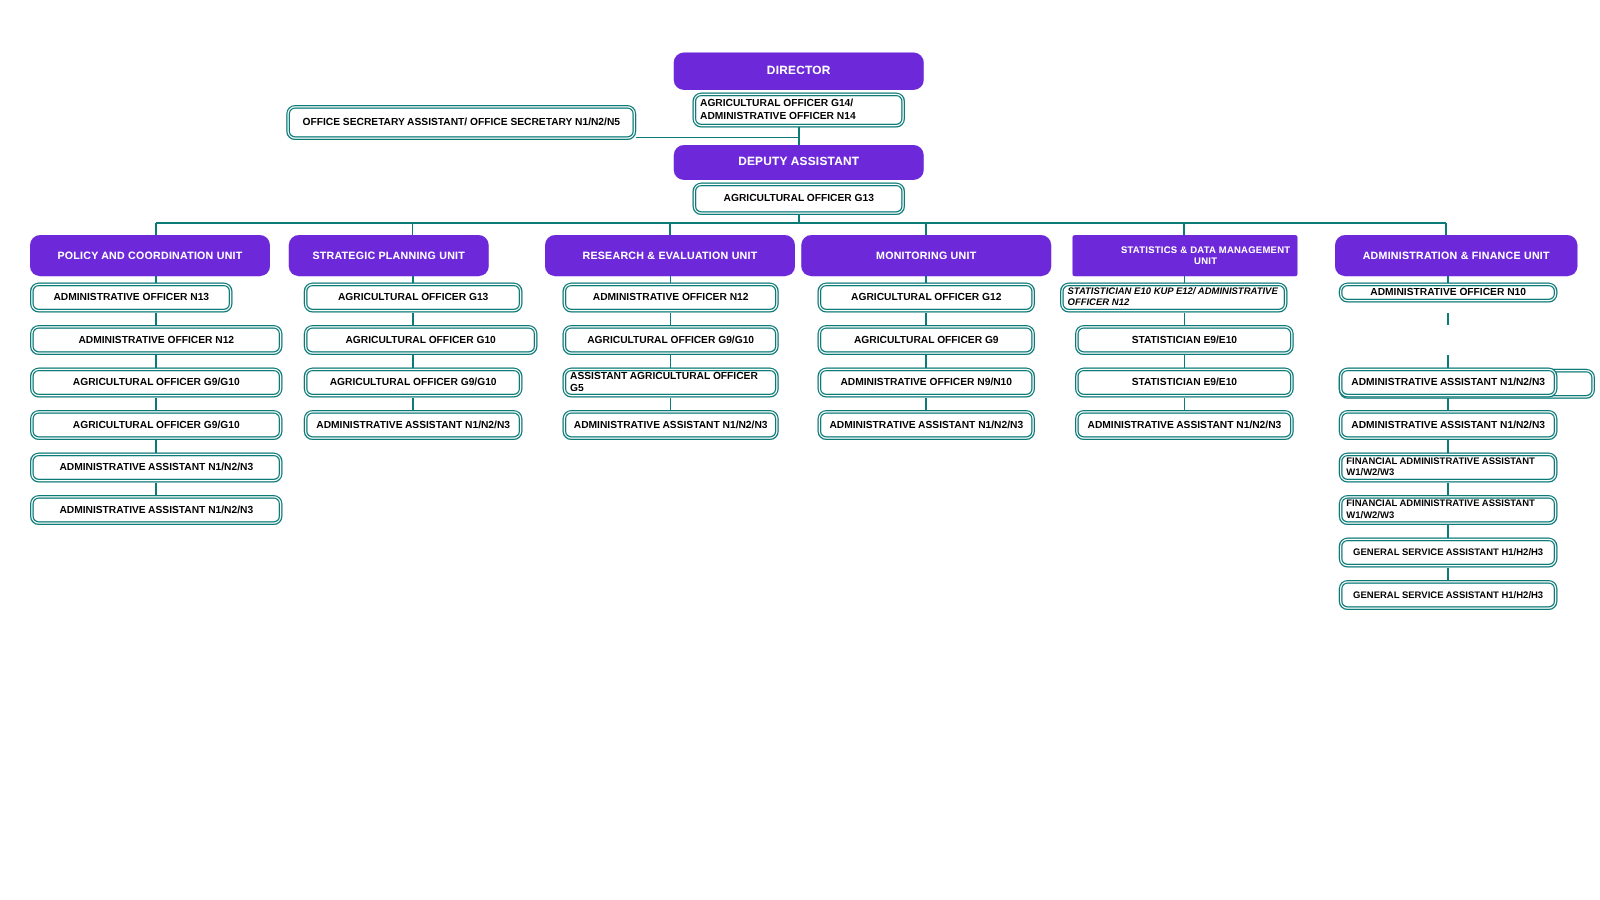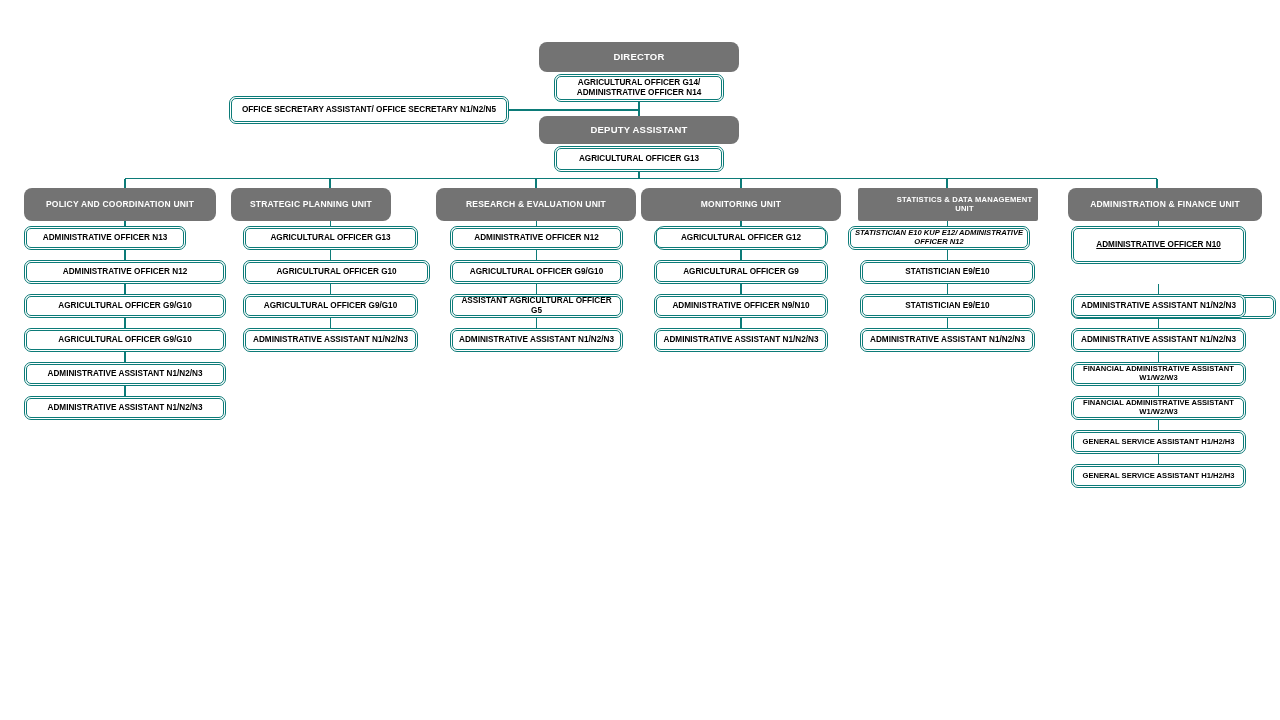--- a/index.html
+++ b/index.html
@@ -27,21 +27,21 @@
     position: absolute;
     left: 0; top: 0;
     width: 1280px;
     height: 720px;
     pointer-events: none;
   }
 
   
   .unit-header {
     position: absolute;
-    background: #737373;
+    background: #6d28d9;
     border-radius: 8px;
     box-sizing: border-box;
     display: flex;
     align-items: center;
     justify-content: center;
     text-align: center;
     color: #ffffff;
     font-weight: bold;
     letter-spacing: 0.2px;
     line-height: 1.15;
@@ -62,21 +62,20 @@
   }
   .role-box .inner {
     width: 100%;
     height: 100%;
     border: 1px solid #0c7b78;
     border-radius: 5px;
     box-sizing: border-box;
     display: flex;
     align-items: center;
     justify-content: center;
-    text-align: center;
     color: #000000;
     font-weight: bold;
     line-height: 1.18;
     padding: 0 3px;
   }
 
   .fs-top   { font-size: 9.5px; }
   .fs-hdr   { font-size: 8.5px; }
   .fs-hdr-s { font-size: 7.6px; padding-left: 38px; }
   .fs-role  { font-size: 8.2px; }
@@ -137,21 +136,21 @@
       </g>
   </svg>
 
   <div class="unit-header fs-top" style="left:539px; top:42px; width:200px; height:30px;">
     <span>DIRECTOR</span>
   </div>
   <div class="role-box" style="left:554px; top:74px; width:170px; height:28px;">
     <div class="inner fs-role">AGRICULTURAL OFFICER G14/ ADMINISTRATIVE  OFFICER N14</div>
   </div>
 
-  <div class="role-box" style="left:229px; top:96px; width:280px; height:28px;">
+  <div class="role-box" style="left:229px; top:84px; width:280px; height:28px;">
     <div class="inner fs-role">OFFICE SECRETARY ASSISTANT/ OFFICE SECRETARY  N1/N2/N5</div>
   </div>
 
   <div class="unit-header fs-top" style="left:539px; top:116px; width:200px; height:28px;">
     <span>DEPUTY ASSISTANT</span>
   </div>
   <div class="role-box" style="left:554px; top:146px; width:170px; height:26px;">
     <div class="inner fs-role">AGRICULTURAL OFFICER G13</div>
   </div>
 
@@ -203,21 +202,21 @@
       </div>
       <div class="role-box" style="left: 450px; top: 294px; width: 173px; height: 24px;">
         <div class="inner fs-role">ASSISTANT  AGRICULTURAL OFFICER G5</div>
       </div>
       <div class="role-box" style="left: 450px; top: 328px; width: 173px; height: 24px;">
         <div class="inner fs-role">ADMINISTRATIVE  ASSISTANT N1/N2/N3</div>
       </div>
       <div class="unit-header fs-hdr" style="left: 641px; top: 188px; width: 200px; height: 33px;">
         <span>MONITORING UNIT</span>
       </div>
-      <div class="role-box" style="left: 654px; top: 226px; width: 174px; height: 24px; border-radius: 10px;">
+      <div class="role-box" style="left: 654px; top: 226px; width: 174px; height: 24px;">
         <div class="inner fs-role">AGRICULTURAL OFFICER G12</div>
       </div>
       <div class="role-box" style="left: 654px; top: 260px; width: 174px; height: 24px;">
         <div class="inner fs-role">AGRICULTURAL OFFICER G9</div>
       </div>
       <div class="role-box" style="left: 654px; top: 294px; width: 174px; height: 24px;">
         <div class="inner fs-role">ADMINISTRATIVE  OFFICER N9/N10</div>
       </div>
       <div class="role-box" style="left: 654px; top: 328px; width: 174px; height: 24px;">
         <div class="inner fs-role">ADMINISTRATIVE  ASSISTANT N1/N2/N3</div>
@@ -233,21 +232,21 @@
       </div>
       <div class="role-box" style="left: 860px; top: 294px; width: 175px; height: 24px;">
         <div class="inner fs-role">STATISTICIAN  E9/E10</div>
       </div>
       <div class="role-box" style="left: 860px; top: 328px; width: 175px; height: 24px;">
         <div class="inner fs-role">ADMINISTRATIVE  ASSISTANT N1/N2/N3</div>
       </div>
       <div class="unit-header fs-hdr" style="left: 1068px; top: 188px; width: 194px; height: 33px;">
         <span>ADMINISTRATION  &amp; FINANCE UNIT</span>
       </div>
-      <div class="role-box" style="left: 1071px; top: 226px; width: 175px; height: 38px; text-decoration: underline;">
+      <div class="role-box" style="left: 1071px; top: 226px; width: 175px; height: 16px;">
         <div class="inner fs-role">ADMINISTRATIVE  OFFICER N10</div>
       </div>
       <div class="role-box" style="left: 1071px; top: 260px; width: 205px; height: 24px; margin-top: 35px;">
         <div class="inner fs-role">ADMINISTRATIVE  ASSISTANT N2/N3</div>
       </div>
       <div class="role-box" style="left: 1071px; top: 294px; width: 175px; height: 24px;">
         <div class="inner fs-role">ADMINISTRATIVE  ASSISTANT N1/N2/N3</div>
       </div>
       <div class="role-box" style="left: 1071px; top: 328px; width: 175px; height: 24px;">
         <div class="inner fs-role">ADMINISTRATIVE  ASSISTANT N1/N2/N3</div>

